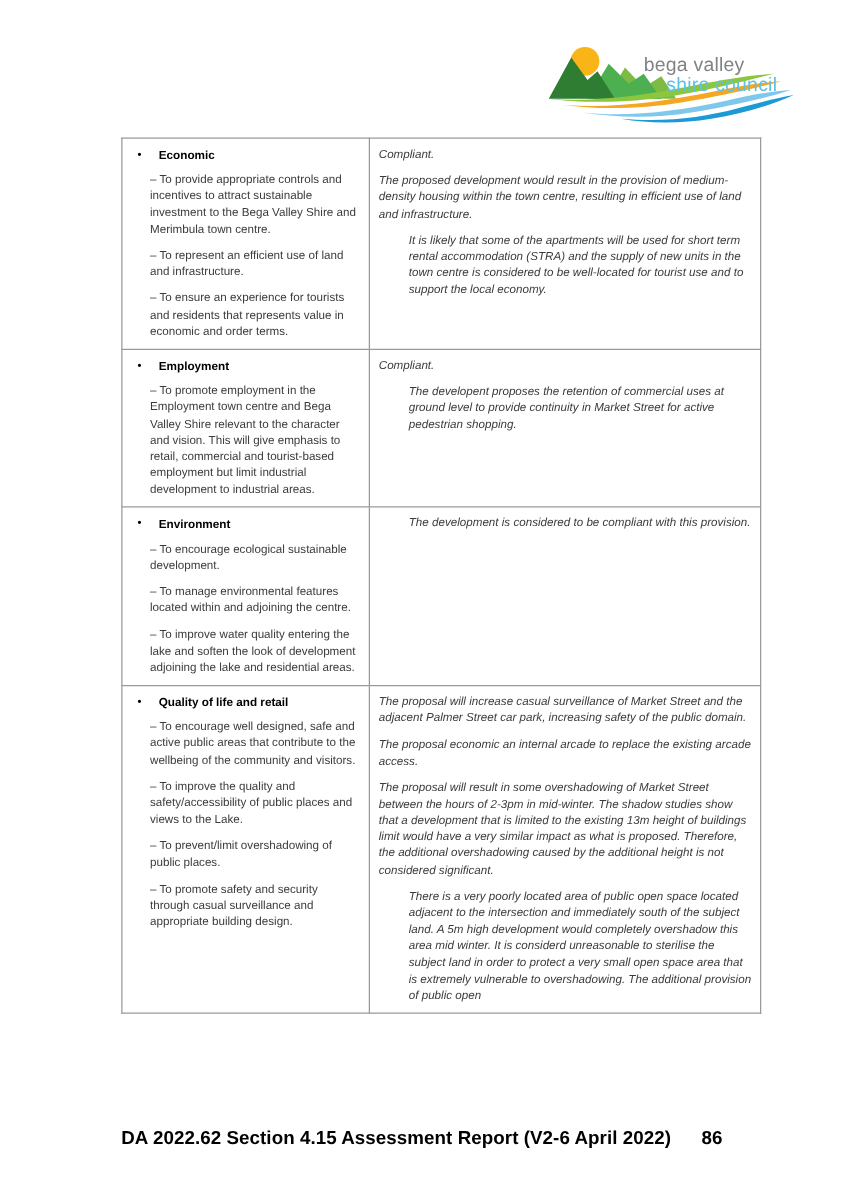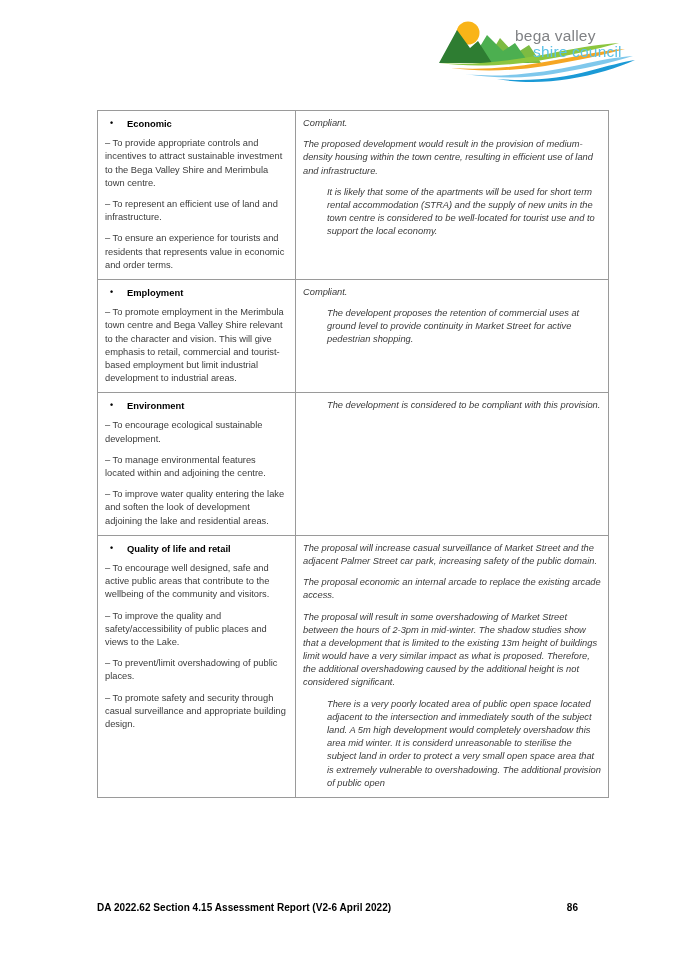--- a/index.html
+++ b/index.html
@@ -27,21 +27,21 @@
   .header {
     position: absolute;
     top: 0;
     left: 0;
     width: 675px;
     height: 105px;
   }
   .logo-block {
     position: absolute;
     right: 38px;
-    top: 16px;
+    top: 32px;
     width: 200px;
     height: 68px;
   }
   .logo-svg {
     display: block;
     width: 200px;
     height: 68px;
   }
 
   
@@ -74,41 +74,41 @@
     line-height: 1.3;
   }
   .obj-heading .bullet {
     position: absolute;
     left: 5px;
     top: 0px;
     font-size: 9px;
     line-height: 1.3;
   }
   .obj-item {
-    margin: 0 0 8px 0;
+    margin: 0 0 8px 15px;
     text-indent: 0;
   }
   .obj-item:last-child { margin-bottom: 0; }
 
   .cmt-para {
     margin: 0 0 8px 0;
     font-style: italic;
   }
   .cmt-para:last-child { margin-bottom: 0; margin-left: 24px; }
 
   
   .footer {
     position: absolute;
     left: 97px;
     top: 902px;
     width: 481px;
     display: flex;
     justify-content: space-between;
     align-items: baseline;
-    font-size: 10px;
+    font-size: 15px;
     font-weight: bold;
     color: #000000;
   }
   .footer-text { letter-spacing: 0.05px; }
   .footer-page { letter-spacing: 0.05px; text-align: center; }
 </style>
 </head>
 <body>
 
 <div class="page">
@@ -159,21 +159,21 @@
           <p class="cmt-para">It is likely that some of the apartments will be used for short term rental accommodation (STRA) and the supply of new units in the town centre is considered to be well-located for tourist use and to support the local economy.</p>
         </td>
       </tr>
 
       <tr>
         <td class="col-objective">
           <div class="obj-heading">
             <span class="bullet">•</span>
             <span>Employment</span>
           </div>
-          <p class="obj-item">– To promote employment in the Merimbula town centre and Bega Valley Shire relevant to the character and vision. This will give emphasis to retail, commercial and tourist-based employment but limit industrial development to industrial areas.</p>
+          <p class="obj-item">– To promote employment in the Employment town centre and Bega Valley Shire relevant to the character and vision. This will give emphasis to retail, commercial and tourist-based employment but limit industrial development to industrial areas.</p>
         </td>
         <td class="col-comment">
           <p class="cmt-para">Compliant.</p>
           <p class="cmt-para">The developent proposes the retention of commercial uses at ground level to provide continuity in Market Street for active pedestrian shopping.</p>
         </td>
       </tr>
 
       <tr>
         <td class="col-objective">
           <div class="obj-heading">

